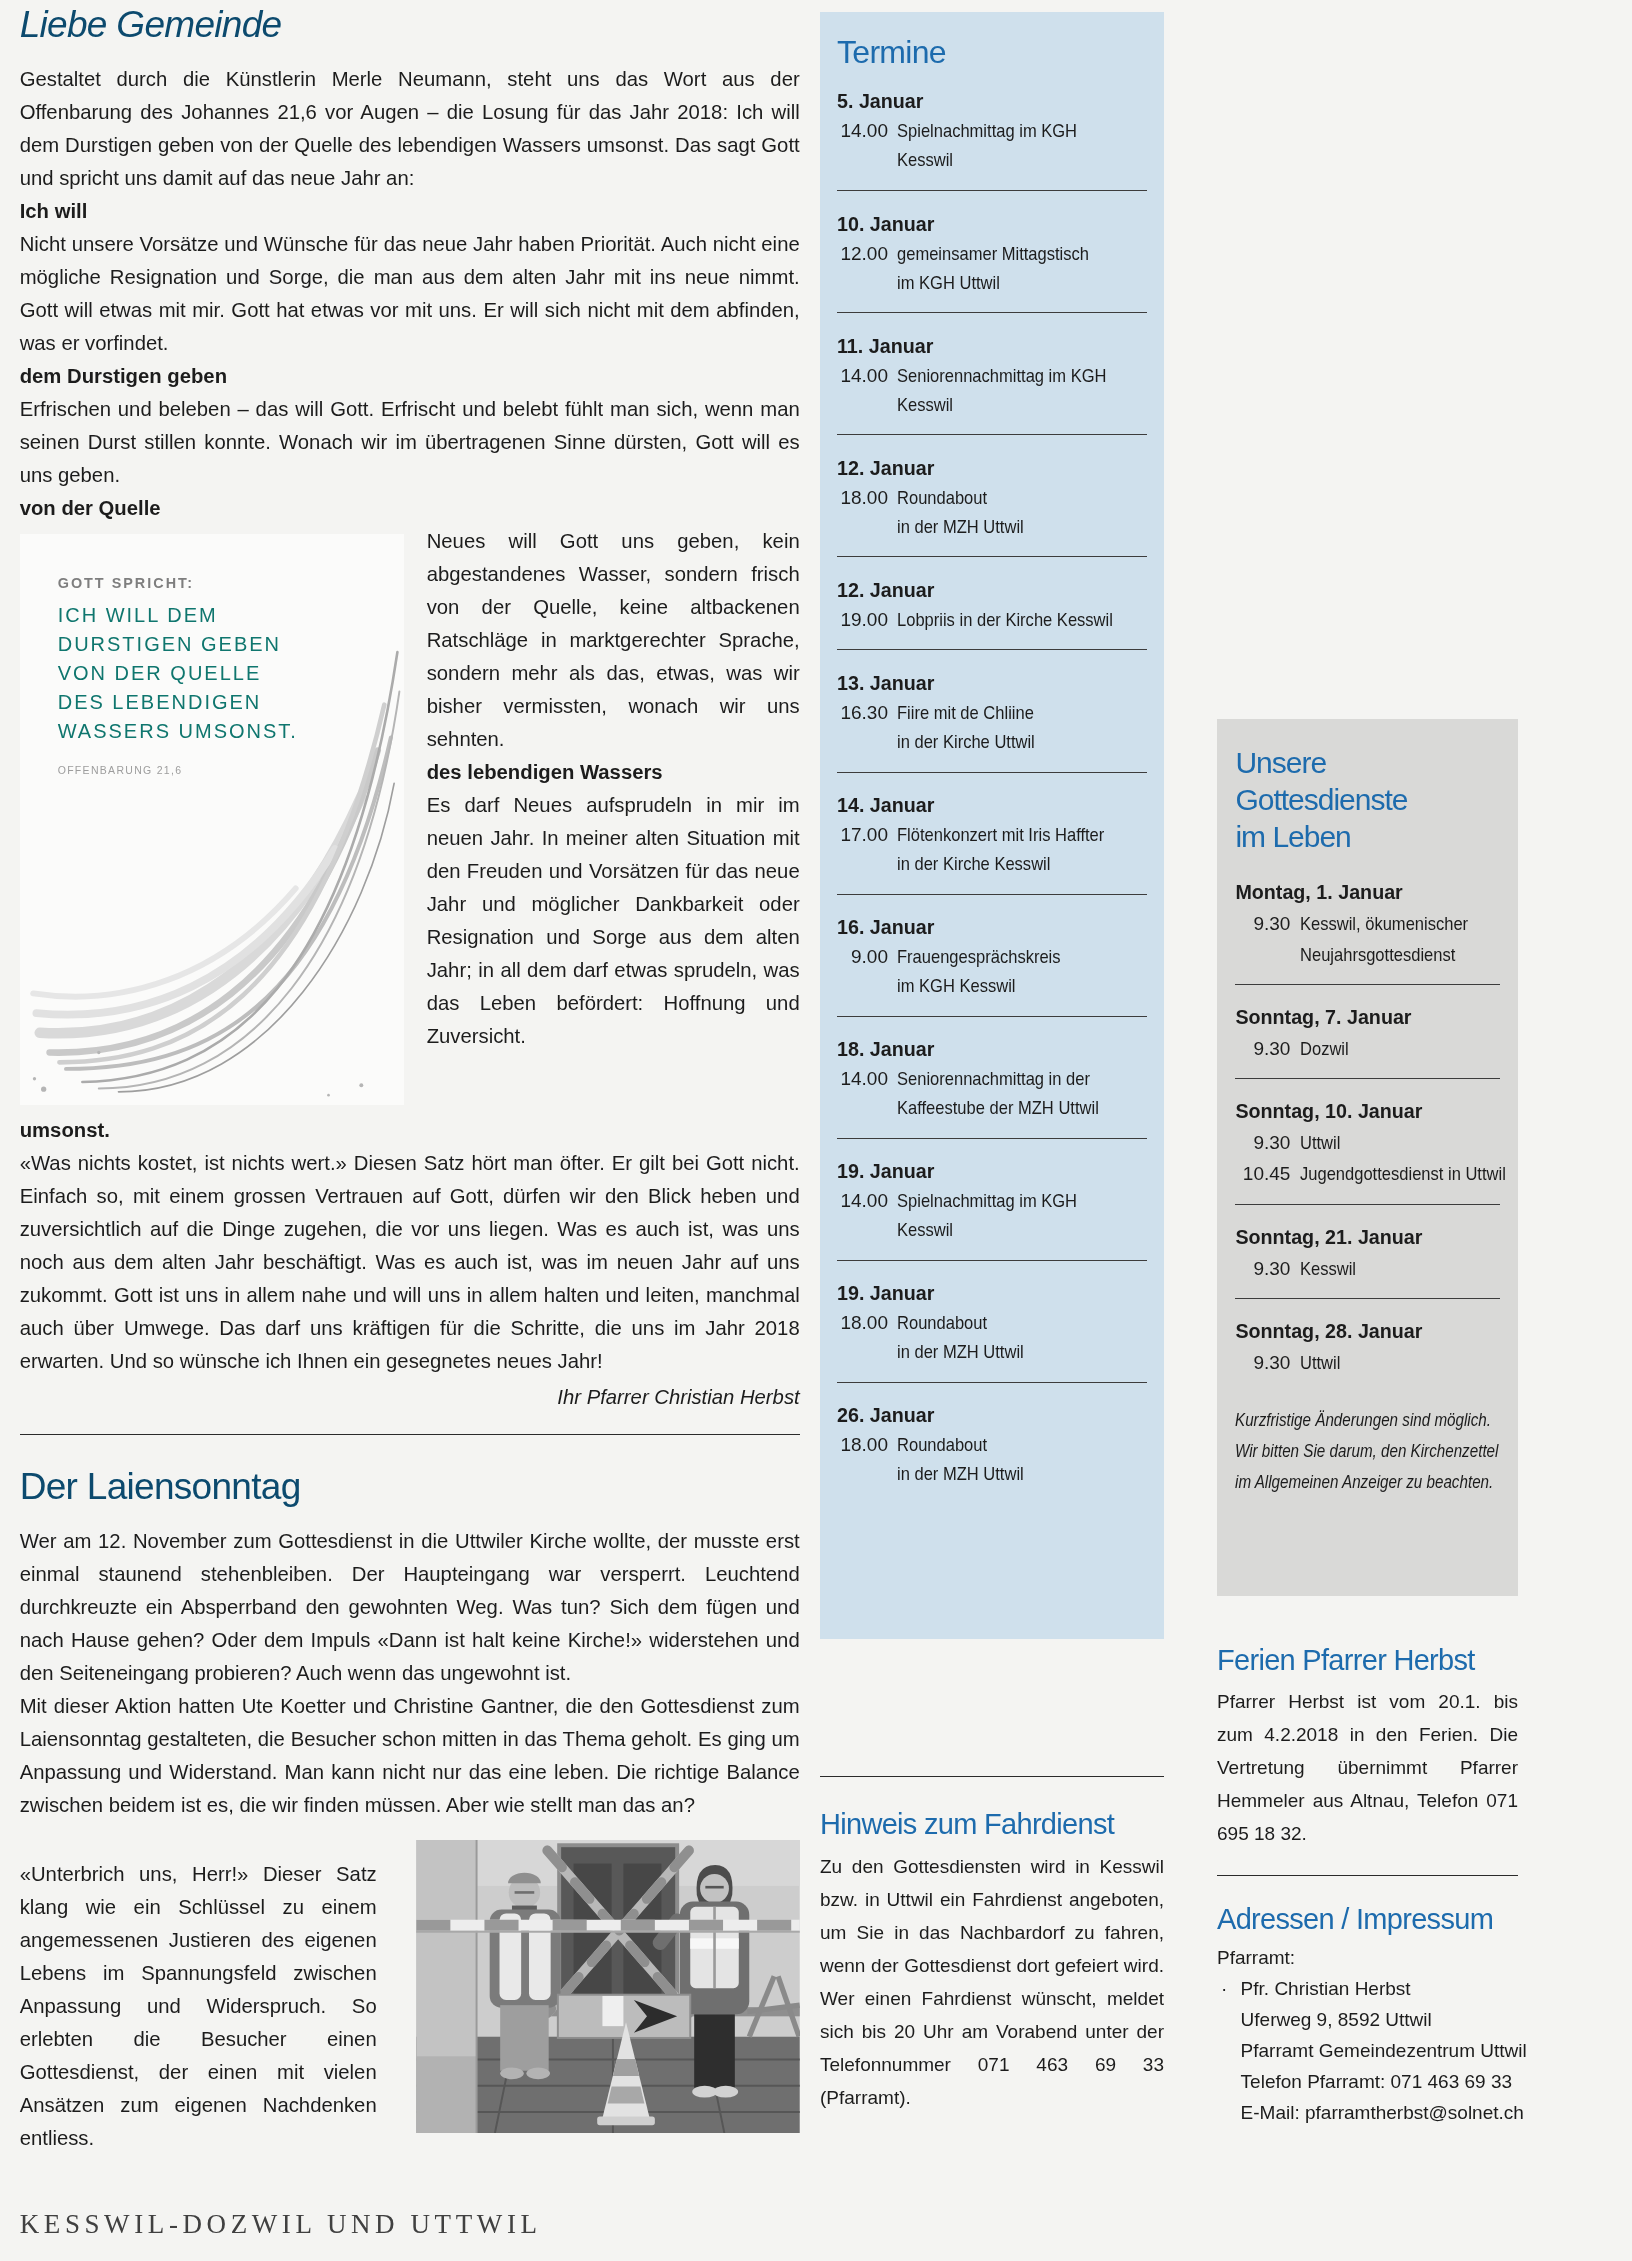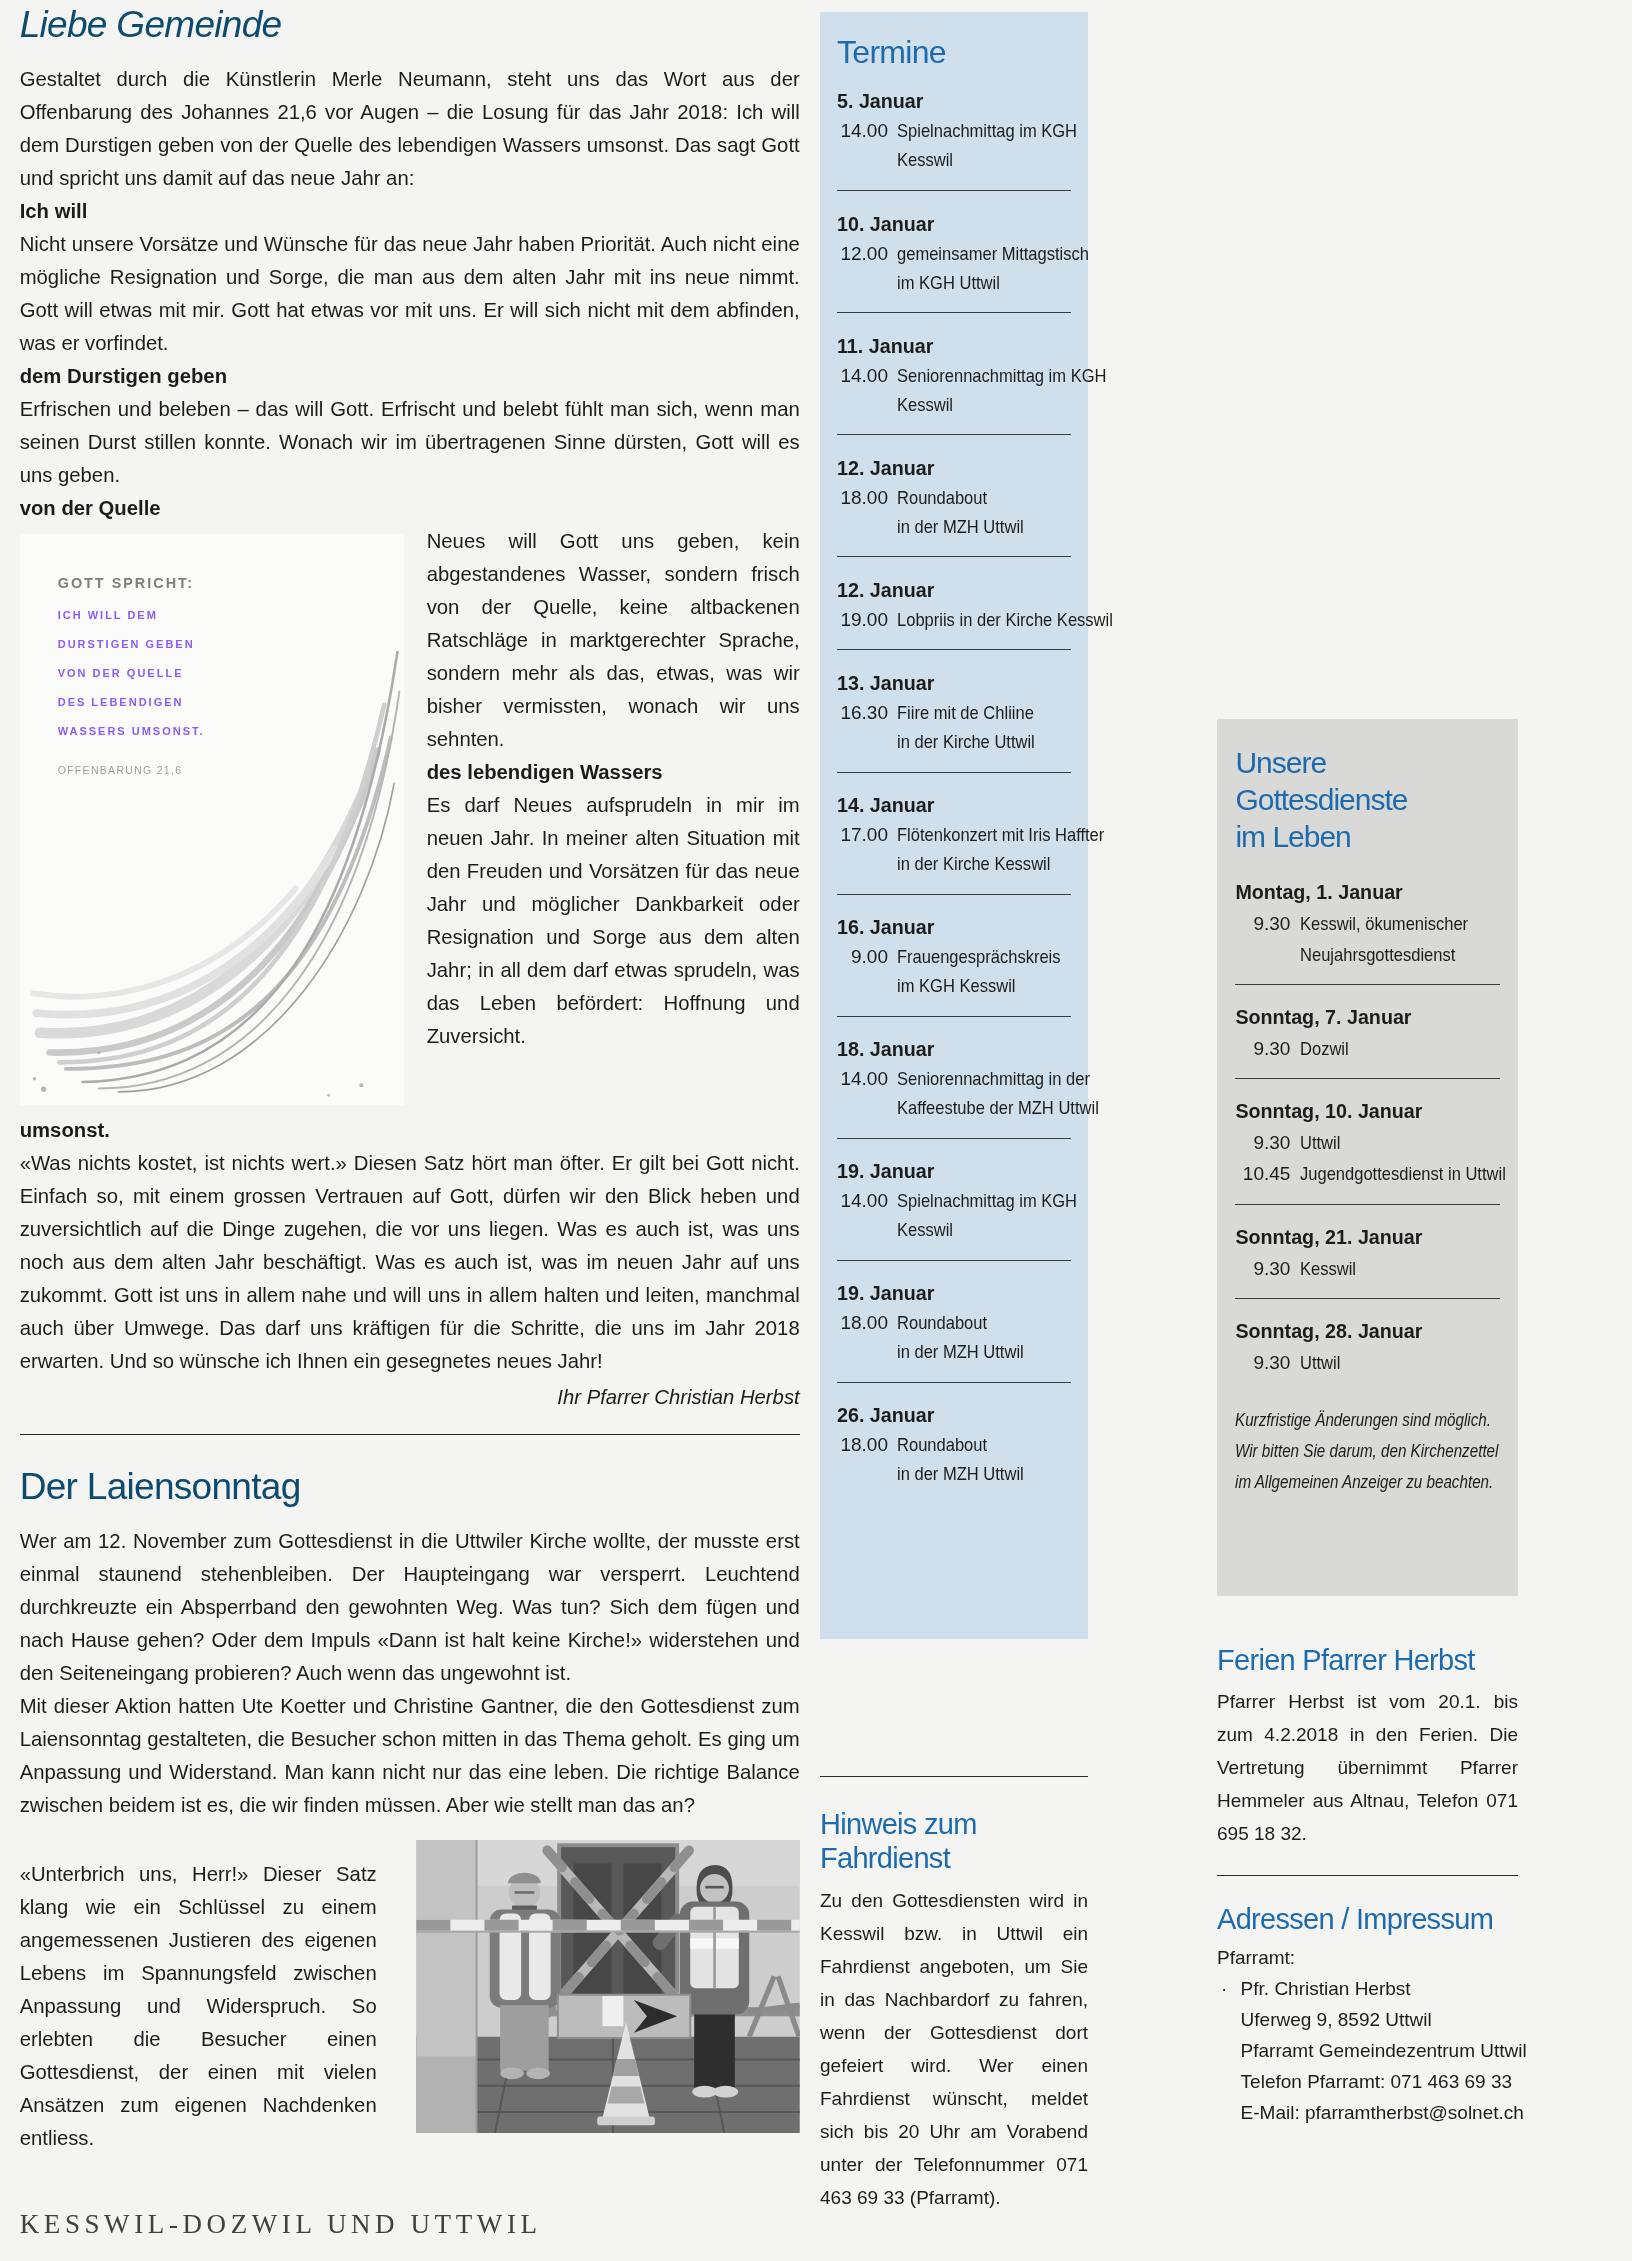--- a/index.html
+++ b/index.html
@@ -17,30 +17,30 @@
   .just{text-align:justify; margin:0;}
   
   .col-left{position:absolute; left:19.7px; top:3.9px; width:780px;}
   .art{
     float:left; width:384px; height:571px; margin:9.2px 23px 9.2px 0;
     background:#fbfbfa; position:relative;
   }
   .art svg{position:absolute; left:0; top:0;}
   .art-quote{position:absolute; left:38px; top:38px; z-index:2;}
   .art-q1{font-size:14.4px; line-height:22px; letter-spacing:2px; color:#7e7e7e; font-weight:700; margin-bottom:6.6px;}
-  .art-line{display:block; font-size:11px; line-height:29px; letter-spacing:2px; color:#8b5cf6; font-weight:700;}
+  .art-line{display:block; font-size:20px; line-height:29px; letter-spacing:2px; color:#0f766e; font-weight:400;}
   .art-src{font-size:10.5px; line-height:15.7px; letter-spacing:1.3px; color:#9d9d9d; margin-top:17px;}
   .clear{clear:left;}
   .signature{text-align:right; font-style:italic; margin:2.6px 0 0 0;}
   .rule-left{border:0; border-top:1.3px solid #2b2b2b; margin:19.7px 0 31.5px 0;}
   .duo{display:flex; gap:39px; margin-top:15.7px;}
   .duo-text{width:371px; text-align:justify;}
   .photo{width:384px; height:293px; flex:0 0 384px; margin-top:2.6px;}
   
-  .col-mid{position:absolute; left:820px; top:11.8px; width:268px; font-size:19px; line-height:29px;}
+  .col-mid{position:absolute; left:820px; top:11.8px; width:344px; font-size:19px; line-height:29px;}
   .box-blue{background:#cfe0ec; padding:18.4px 17px 17px 17px; box-sizing:border-box; min-height:1627px;}
   .box-blue .h-termine{font-size:32px; line-height:39px; font-weight:400; letter-spacing:-0.7px; color:#1d6bad; margin:2.6px 0 15.7px 0;}
   .t-entry{margin:0;}
   .t-date{font-weight:700; font-size:19.7px;}
   .t-row{display:grid; grid-template-columns:51px 1fr; column-gap:9.2px;}
   .t-time{text-align:right;}
   .t-line{display:block; white-space:nowrap; transform:scaleX(.87); transform-origin:0 50%;}
   .t-div{border-bottom:1.3px solid #3c3c3c; margin:15.7px 0 18.4px 0;}
   .t-entry:last-child .t-div{display:none;}
   .rule-mid{border:0; border-top:1.3px solid #2b2b2b; margin:137px 0 0 0;}

